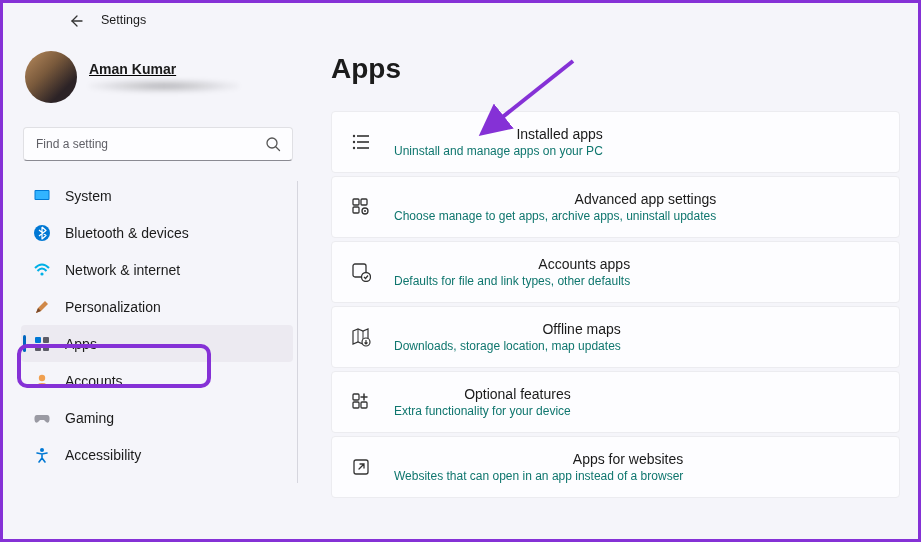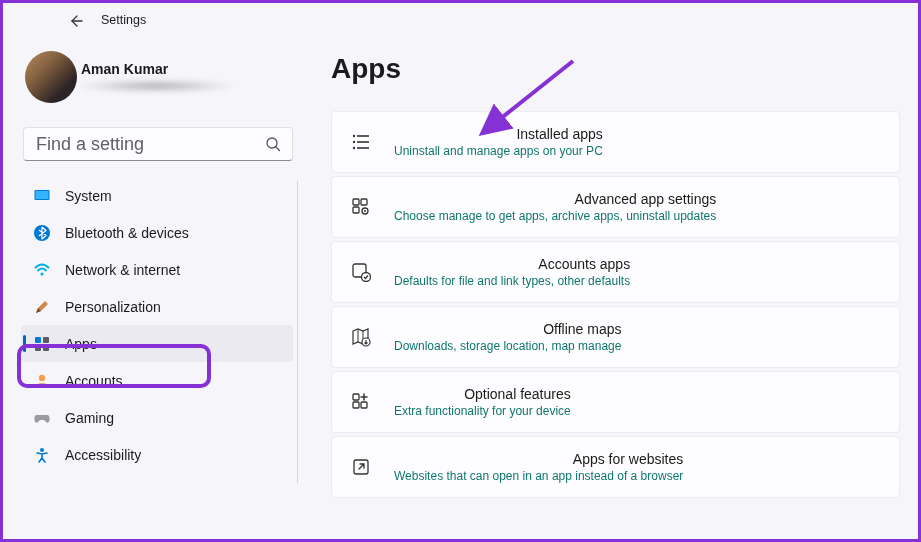--- a/index.html
+++ b/index.html
@@ -3,27 +3,27 @@
 <meta charset="utf-8">
 <style>
   * { box-sizing: border-box; margin: 0; padding: 0; }
   html, body { width: 921px; height: 542px; font-family: "Segoe UI", Arial, sans-serif; background: #f4f4f8; overflow: hidden; }
   .frame { width: 921px; height: 542px; border: 3px solid #8531d6; background: #f5f5fa; position: relative; }
   .header { display: flex; align-items: flex-start; gap: 18px; padding: 10px 20px 6px 44px; margin-left: 20px; }
   .back-btn { width: 16px; height: 16px; display: flex; align-items: center; justify-content: center; color: #333; }
   .header-title { font-size: 12.5px; color: #1b1b1b; }
   .content { display: flex; height: calc(100% - 34px); }
   .sidebar { width: 300px; padding: 12px 8px 0 18px; position: relative; }
-  .profile { display: flex; align-items: center; gap: 4px; padding: 4px 4px 14px 4px; }
+  .profile { display: flex; align-items: center; gap: 12px; padding: 4px 4px 14px 4px; text-decoration: underline; }
   .avatar { width: 52px; height: 52px; border-radius: 50%; background: linear-gradient(135deg,#b98c5e 0%, #7a5a3c 40%, #2c2326 75%); background-size: cover; flex-shrink: 0; }
   .profile-info { display: flex; flex-direction: column; }
   .profile-name { font-size: 14px; font-weight: 600; color: #1b1b1b; }
   .profile-email { width: 150px; height: 14px; margin-top: 2px; background: radial-gradient(ellipse at center, rgba(0,0,0,0.25) 0%, rgba(0,0,0,0.05) 60%, transparent 80%); filter: blur(2px); border-radius: 6px; }
   .search-box { position: relative; margin: 10px 2px 16px 2px; }
-  .search-input { width: 100%; height: 34px; border: 1px solid #e0e0e4; border-bottom: 1.5px solid #8a8a92; border-radius: 4px; background: #fdfdff; padding: 0 36px 0 12px; font-size: 18px; color: #333; outline: none; }
+  .search-input { width: 100%; height: 34px; border: 1px solid #e0e0e4; border-bottom: 1.5px solid #8a8a92; border-radius: 4px; background: #fdfdff; padding: 0 36px 0 12px; font-size: 12px; color: #333; outline: none; }
   .search-input::placeholder { color: #5f5f66; }
   .search-icon { position: absolute; right: 12px; top: 9px; width: 16px; height: 16px; color: #555; }
   .nav { position: relative; padding-right: 2px; }
   .nav-divider-right { position: absolute; right: -3px; top: 4px; bottom: -10px; width: 1px; background: #d6d6de; }
   .nav-item { display: flex; align-items: center; gap: 14px; height: 37px; padding: 0 10px 0 12px; border-radius: 4px; cursor: default; font-size: 14px; color: #1b1b1b; position: relative; }
   .nav-item.selected { background: #eceaf1; }
   .nav-item.selected::before { content: ""; position: absolute; left: 2px; top: 10px; bottom: 10px; width: 3px; border-radius: 2px; background: #0067c0; }
   .nav-icon { width: 18px; height: 18px; display: flex; align-items: center; justify-content: center; flex-shrink: 0; }
   .highlight-box { position: absolute; border: 4px solid #8531d6; border-radius: 10px; pointer-events: none; }
   .highlight-nav { left: 14px; top: 341px; width: 194px; height: 44px; }
@@ -215,21 +215,21 @@
           <span class="card-icon">
               <svg width="20" height="20" viewBox="0 0 20 20">
                 <path d="M2 4 L7 2 L12 4 L17 2 L17 15 L12 17 L7 15 L2 17 Z" stroke="#333" stroke-width="1.2" fill="none"></path>
                 <path d="M7 2 V15 M12 4 V17" stroke="#333" stroke-width="1"></path>
                 <circle cx="15" cy="15" r="4" fill="#fff" stroke="#333" stroke-width="1.2"></circle>
                 <path d="M15 13 V17 M13.5 15.5 L15 17 L16.5 15.5" stroke="#333" stroke-width="1.2" fill="none"></path>
               </svg>
             </span>
           <div class="card-text">
             <span class="card-title">Offline maps</span>
-            <span class="card-sub">Downloads, storage location, map manage</span>
+            <span class="card-sub">Downloads, storage location, map updates</span>
           </div>
         </div>
 
         <div class="card">
           <span class="card-icon">
               <svg width="20" height="20" viewBox="0 0 20 20">
                 <rect x="2" y="2" width="6" height="6" rx="1" stroke="#333" stroke-width="1.3" fill="none"></rect>
                 <rect x="2" y="10" width="6" height="6" rx="1" stroke="#333" stroke-width="1.3" fill="none"></rect>
                 <rect x="10" y="10" width="6" height="6" rx="1" stroke="#333" stroke-width="1.3" fill="none"></rect>
                 <path d="M13 2 V8 M10 5 H16" stroke="#333" stroke-width="1.5" stroke-linecap="round"></path>

